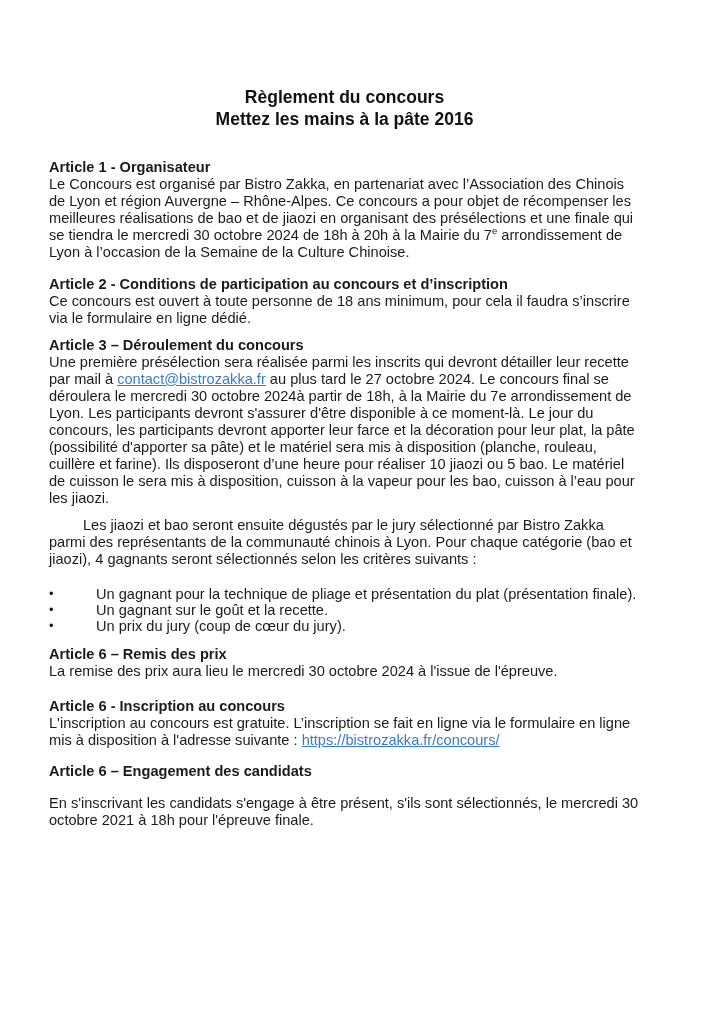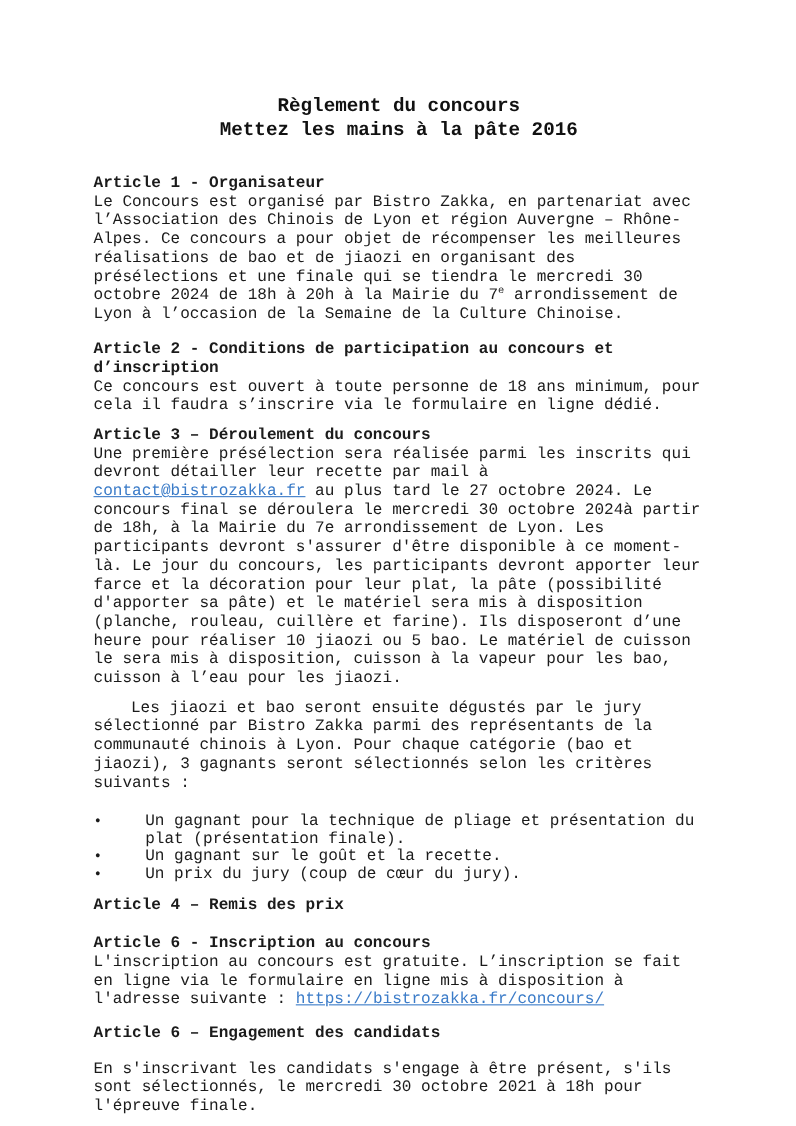--- a/index.html
+++ b/index.html
@@ -7,22 +7,22 @@
     padding: 0;
     background: #ffffff;
   }
   .page {
     position: relative;
     width: 724px;
     height: 1024px;
     margin: 0 auto;
     background: #ffffff;
     box-sizing: border-box;
-    padding: 86px 84px 0 85px;
-    font-family: Liberation Mono, monospace;
+    padding: 86px 84px 0 49px;
+    font-family: Liberation Sans, sans-serif;
     font-size: 14.6px;
     line-height: 17px;
     color: #1b1b1b;
     overflow: hidden;
   }
   .doc-title {
     text-align: center;
     font-weight: bold;
     font-size: 17.5px;
     line-height: 22px;
@@ -77,39 +77,40 @@
   <div class="sec-a2">
     <div class="heading">Article 2 - Conditions de participation au concours et d’inscription</div>
     <div>Ce concours est ouvert à toute personne de 18 ans minimum, pour cela il faudra s’inscrire via le formulaire en ligne dédié.</div>
   </div>
 
   <div class="sec-a3">
     <div class="heading">Article 3 – Déroulement du concours</div>
     <div><span>Une première présélection sera réalisée parmi les inscrits qui devront détailler leur recette par mail à </span><a class="doc-link" href="#">contact@bistrozakka.fr</a><span> au plus tard le 27 octobre 2024. Le concours final se déroulera le mercredi 30 octobre 2024à partir de 18h, à la Mairie du 7e arrondissement de Lyon. Les participants devront s'assurer d'être disponible à ce moment-là. Le jour du concours, les participants devront apporter leur farce et la décoration pour leur plat, la pâte (possibilité d'apporter sa pâte) et le matériel sera mis à disposition (planche, rouleau, cuillère et farine). Ils disposeront d’une heure pour réaliser 10 jiaozi ou 5 bao. Le matériel de cuisson le sera mis à disposition, cuisson à la vapeur pour les bao, cuisson à l’eau pour les jiaozi.</span></div>
   </div>
 
-  <div class="jury-para">Les jiaozi et bao seront ensuite dégustés par le jury sélectionné par Bistro Zakka parmi des représentants de la communauté chinois à Lyon. Pour chaque catégorie (bao et jiaozi), 3 gagnants seront sélectionnés selon les critères suivants :</div>
+  <div class="jury-para">Les jiaozi et bao seront ensuite dégustés par le jury sélectionné par Bistro Zakka parmi des représentants de la communauté chinois à Lyon. Pour chaque catégorie (bao et jiaozi), 4 gagnants seront sélectionnés selon les critères suivants :</div>
 
   <div class="criteria">
     <div class="criteria-row">
       <span class="bullet-marker">•</span>
       <span class="criteria-text">Un gagnant pour la technique de pliage et présentation du plat (présentation finale).</span>
     </div>
     <div class="criteria-row">
       <span class="bullet-marker">•</span>
       <span class="criteria-text">Un gagnant sur le goût et la recette.</span>
     </div>
     <div class="criteria-row">
       <span class="bullet-marker">•</span>
       <span class="criteria-text">Un prix du jury (coup de cœur du jury).</span>
     </div>
   </div>
 
   <div class="sec-a4">
-    <div class="heading">Article 4 – Remis des prix</div>
+    <div class="heading">Article 6 – Remis des prix</div>
+    <div>La remise des prix aura lieu le mercredi 30 octobre 2024 à l'issue de l'épreuve.</div>
   </div>
 
   <div class="sec-a6a">
     <div class="heading">Article 6 - Inscription au concours</div>
     <div><span>L'inscription au concours est gratuite. L’inscription se fait en ligne via le formulaire en ligne mis à disposition à l'adresse suivante : </span><a class="doc-link" href="#">https://bistrozakka.fr/concours/</a></div>
   </div>
 
   <div class="sec-a6b-heading heading">Article 6 – Engagement des candidats</div>
   <div class="sec-a6b-body">En s'inscrivant les candidats s'engage à être présent, s'ils sont sélectionnés, le mercredi 30 octobre 2021 à 18h pour l'épreuve finale.</div>
 

